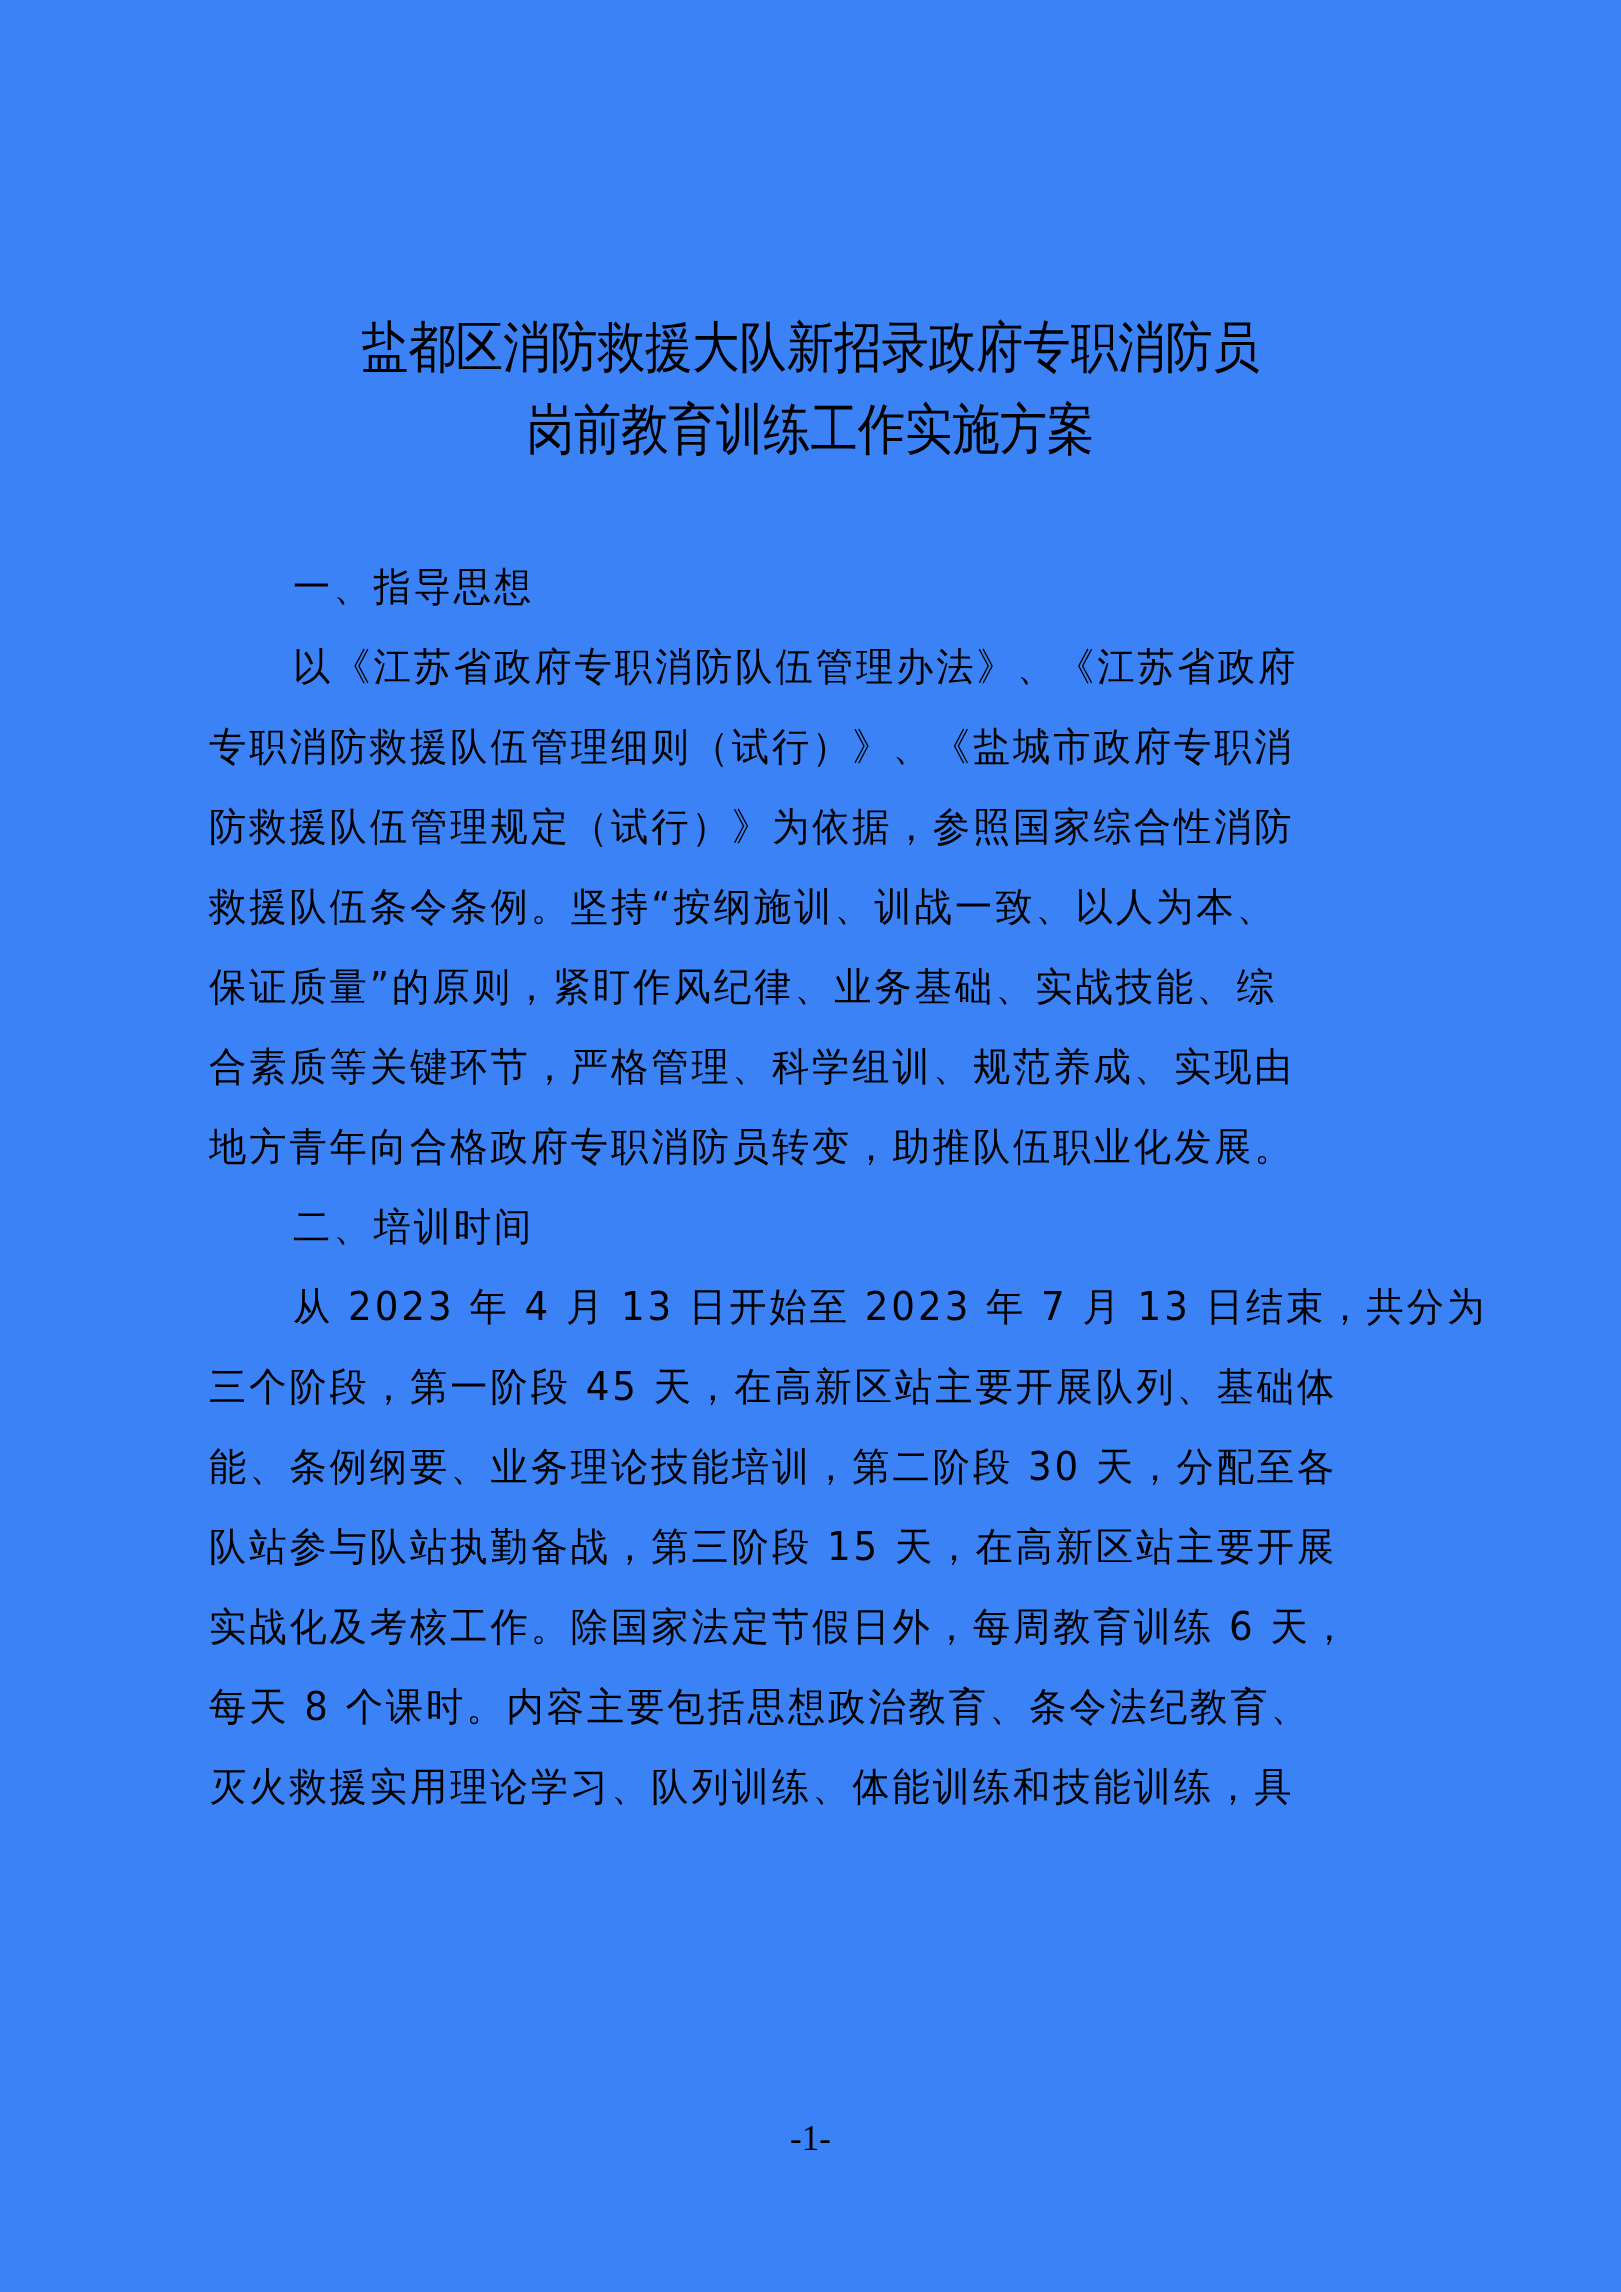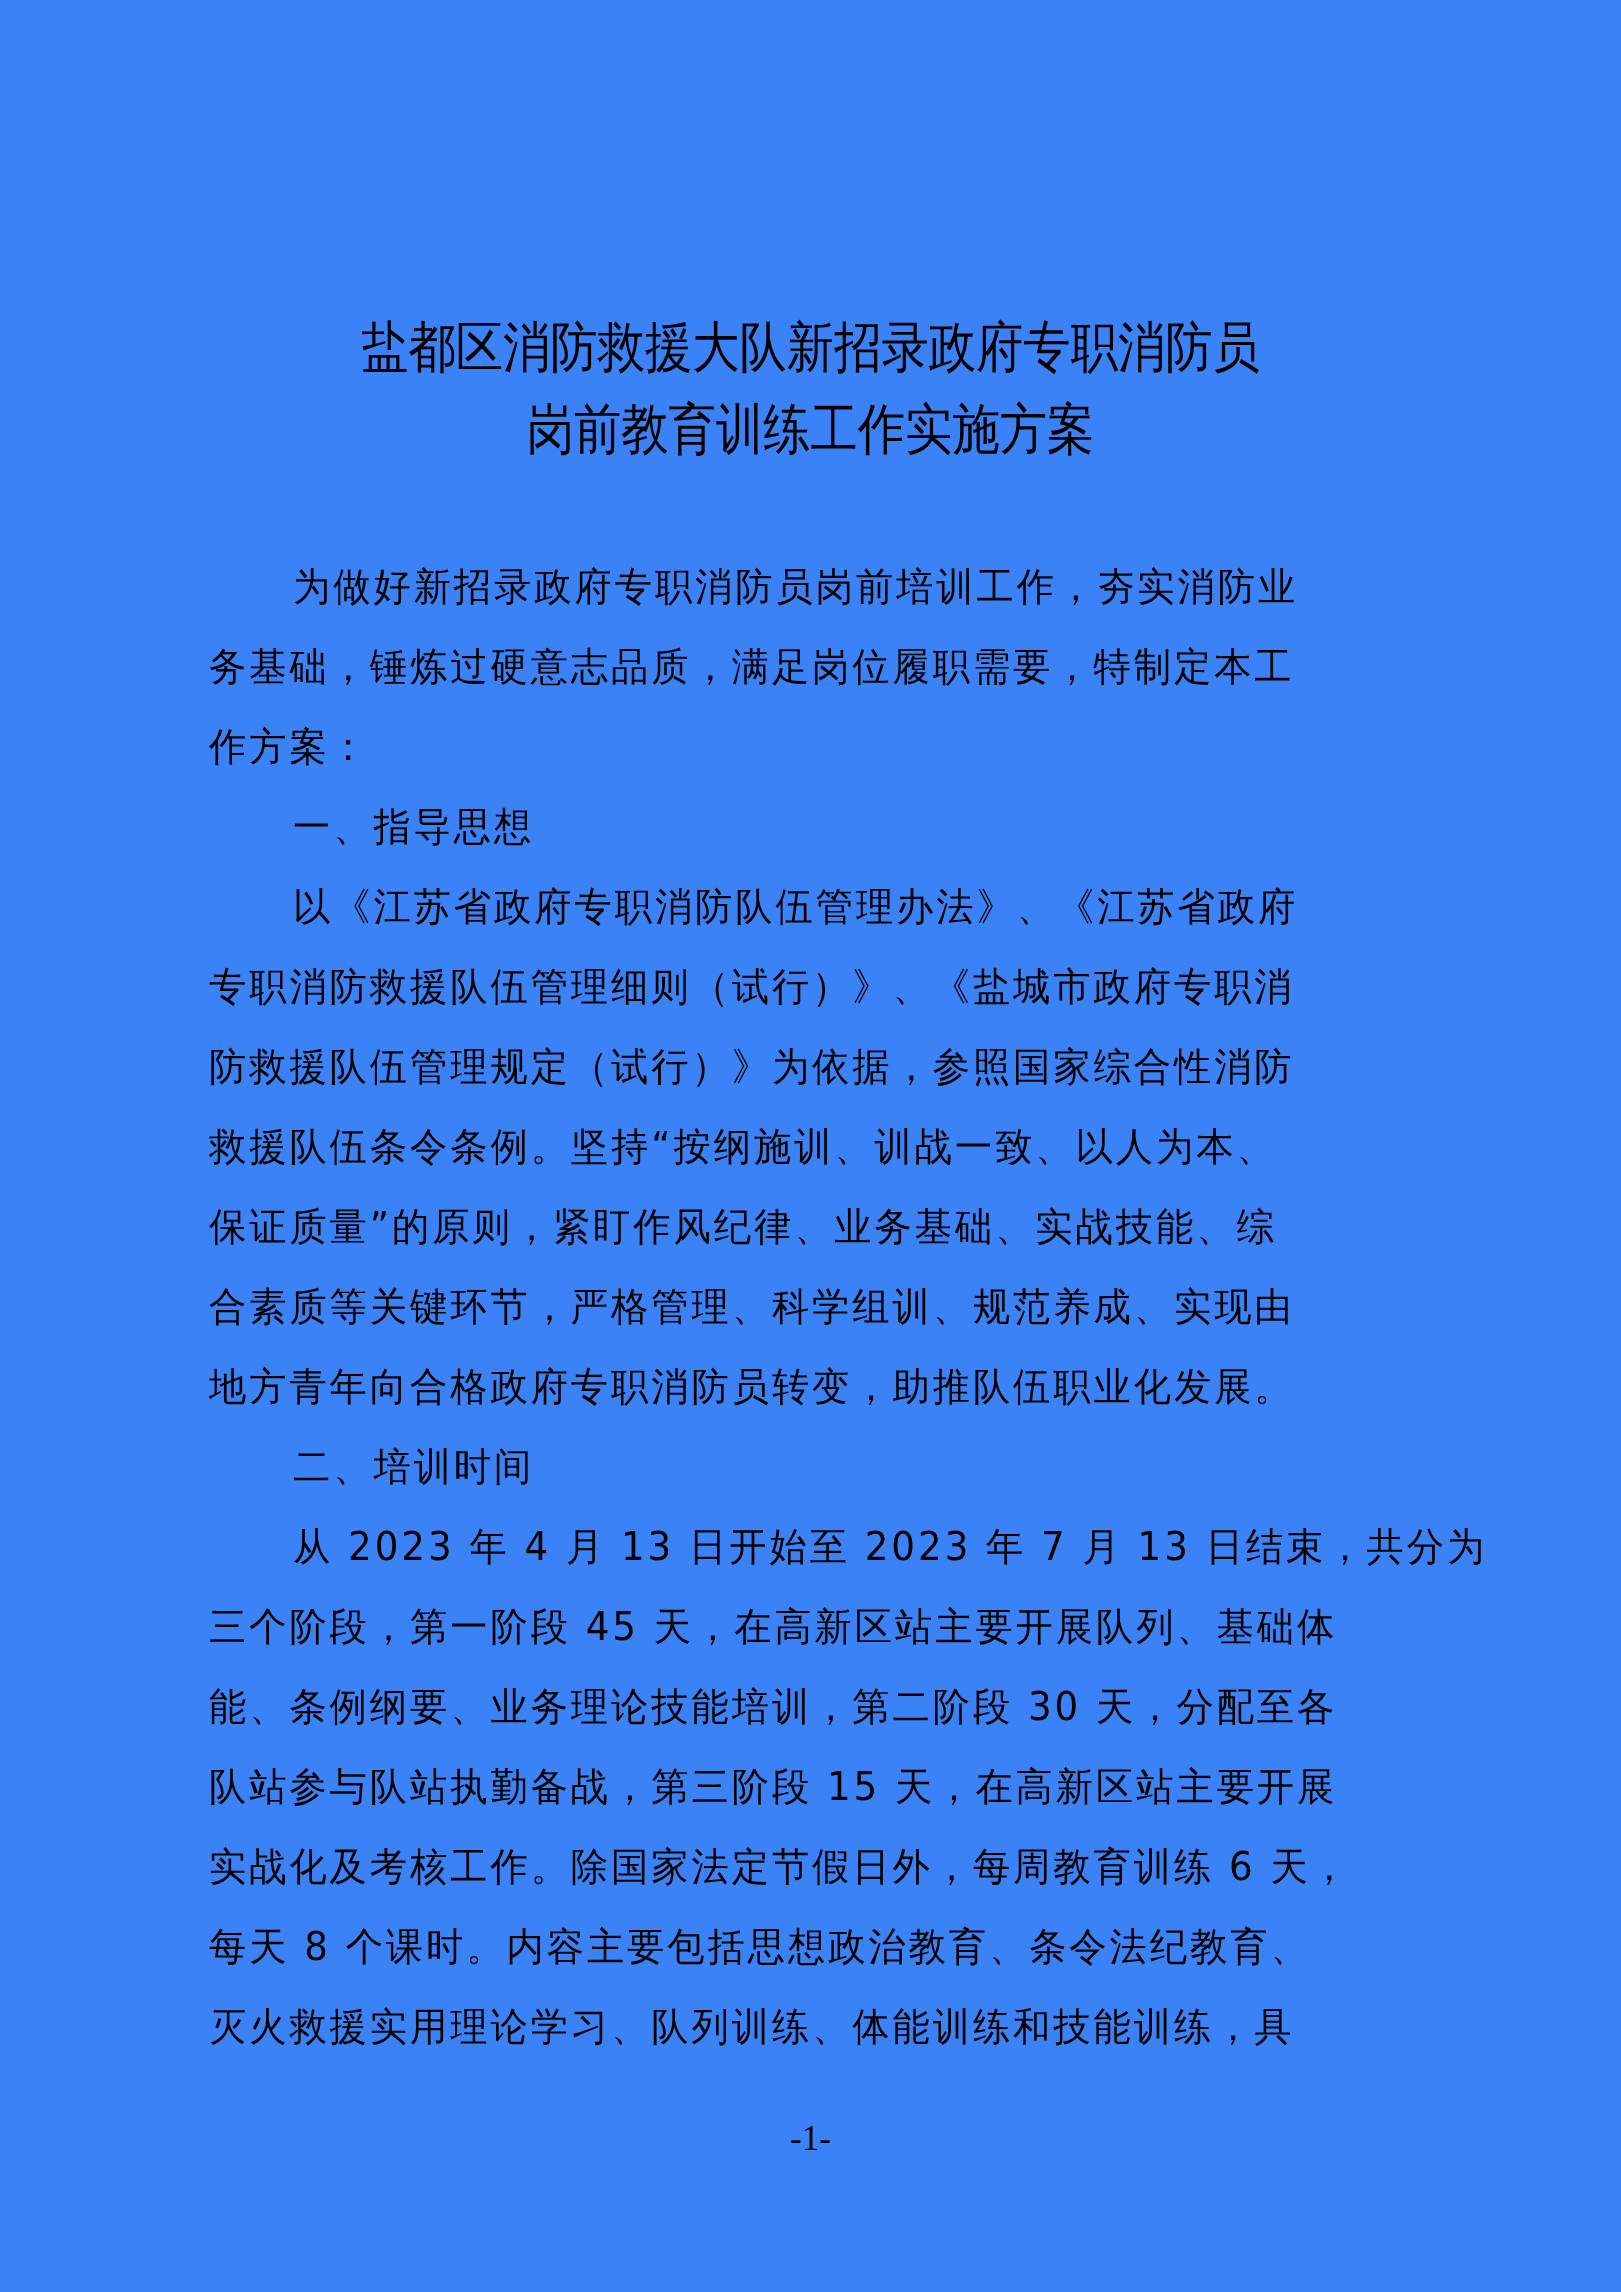--- a/index.html
+++ b/index.html
@@ -76,25 +76,20 @@
 
 <div class="page">
 
   <div class="title-block">
     <div class="title-line">盐都区消防救援大队新招录政府专职消防员</div>
     <div class="title-line">岗前教育训练工作实施方案</div>
   </div>
 
   <div class="body-block">
 
-    <div>
-      <div class="line indent">为做好新招录政府专职消防员岗前培训工作，夯实消防业</div>
-      <div class="line">务基础，锤炼过硬意志品质，满足岗位履职需要，特制定本工</div>
-      <div class="line">作方案：</div>
-    </div>
 
     <div class="line heading">一、指导思想</div>
 
     <div>
       <div class="line indent">以《江苏省政府专职消防队伍管理办法》、《江苏省政府</div>
       <div class="line">专职消防救援队伍管理细则（试行）》、《盐城市政府专职消</div>
       <div class="line">防救援队伍管理规定（试行）》为依据，参照国家综合性消防</div>
       <div class="line">救援队伍条令条例。坚持“按纲施训、训战一致、以人为本、</div>
       <div class="line">保证质量”的原则，紧盯作风纪律、业务基础、实战技能、综</div>
       <div class="line">合素质等关键环节，严格管理、科学组训、规范养成、实现由</div>

